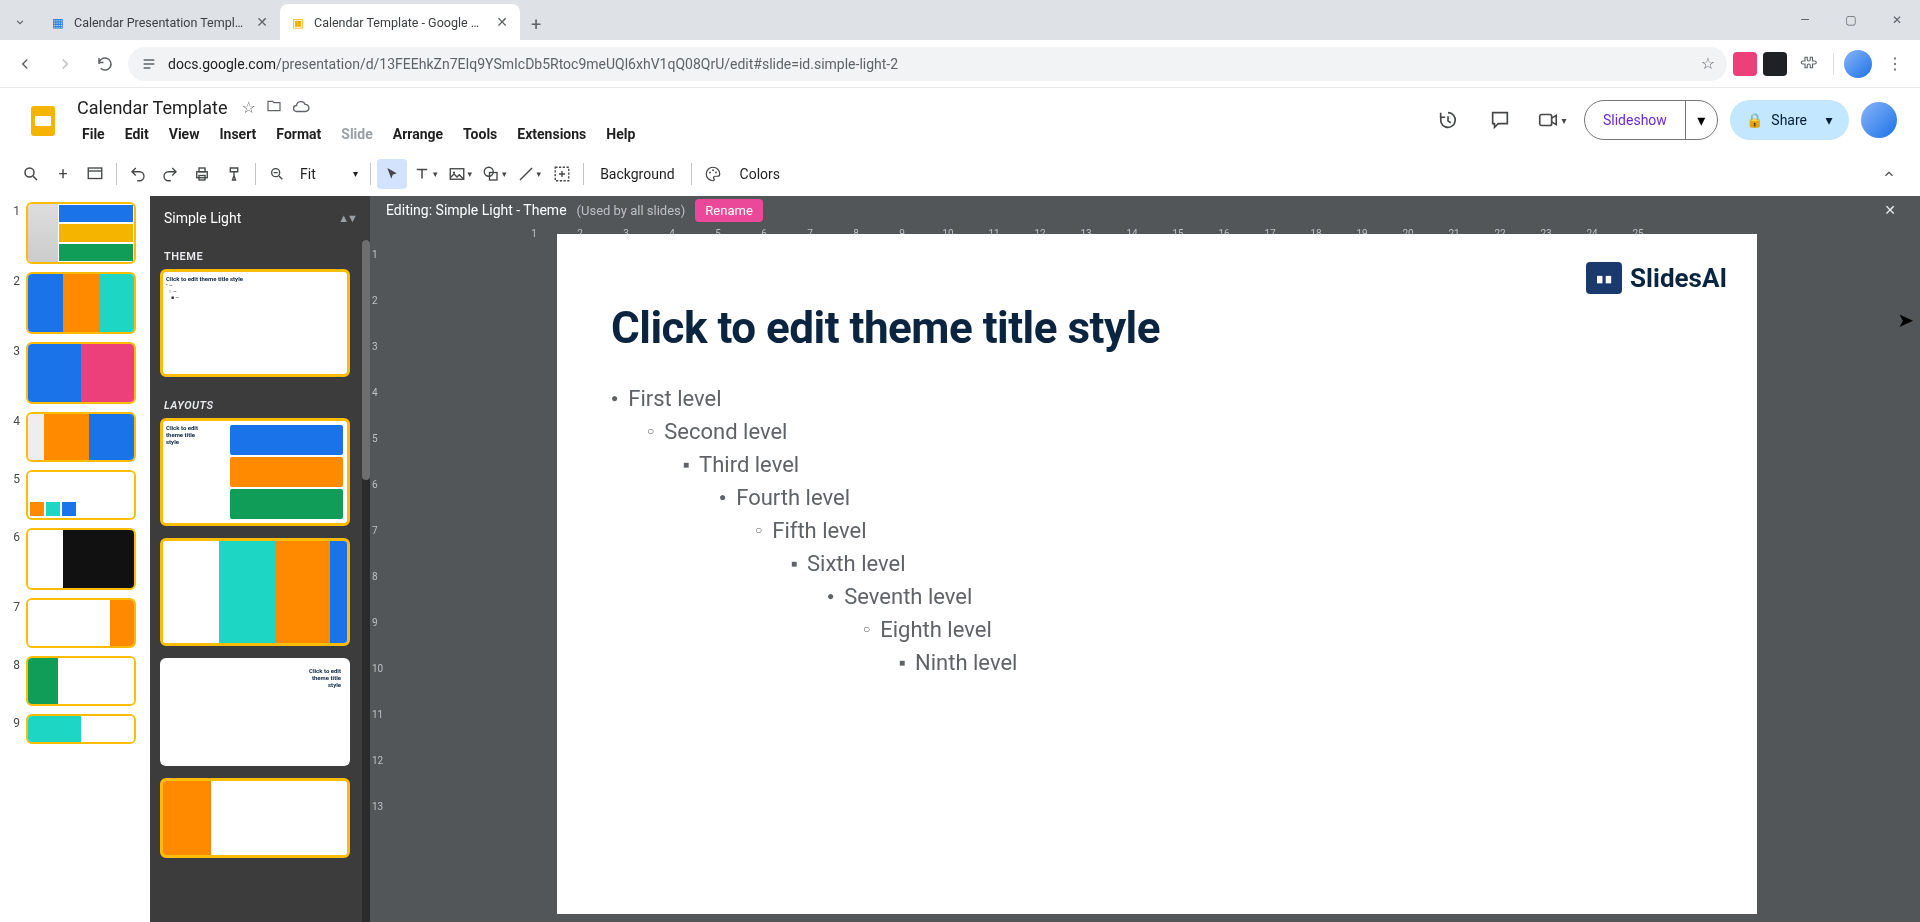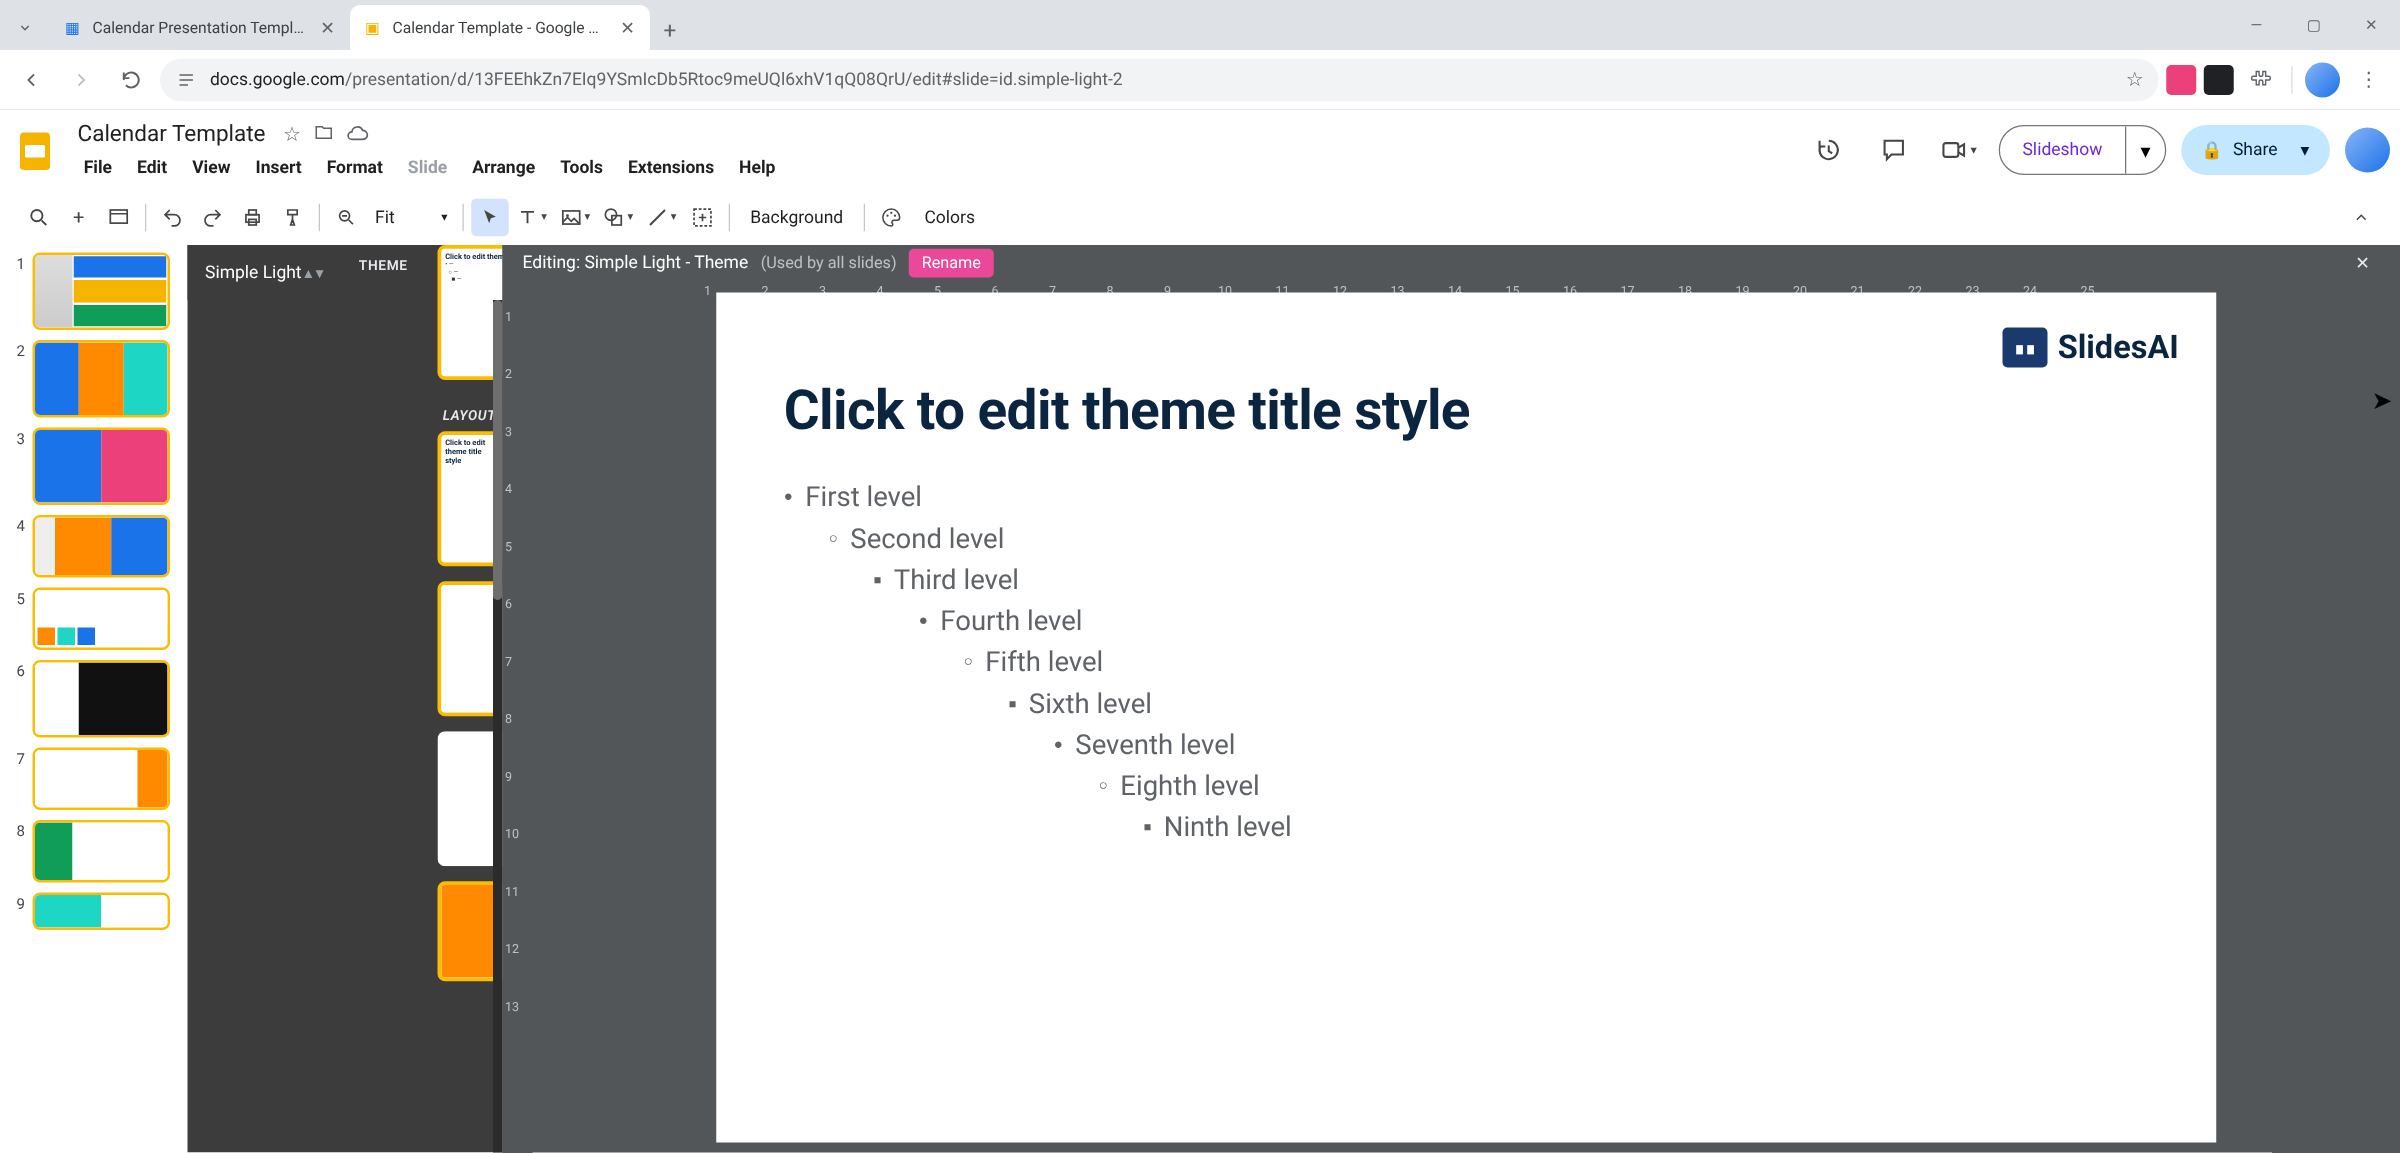--- a/index.html
+++ b/index.html
@@ -24,21 +24,21 @@
 .omnibox { flex: 1; height: 34px; background: #f1f3f4; border-radius: 17px; display: flex; align-items: center; padding: 0 12px; gap: 10px; }
 .omnibox .site-info { width: 18px; height: 18px; display: flex; align-items: center; justify-content: center; }
 .omnibox .url { font-size: 14px; color: #202124; flex: 1; }
 .omnibox .url .domain { color: #202124; }
 .omnibox .url .path { color: #5f6368; }
 .omnibox .star { color: #5f6368; }
 .ext-icon { width: 30px; height: 30px; display: flex; align-items: center; justify-content: center; border-radius: 4px; cursor: pointer; }
 .avatar-sm { width: 28px; height: 28px; border-radius: 50%; background: linear-gradient(135deg, #8ab4f8, #1a73e8); display: flex; align-items: center; justify-content: center; }
 
 
-.docs-header { height: 64px; display: flex; align-items: center; padding: 0 8px; gap: 10px; }
+.docs-header { height: 64px; display: flex; align-items: center; padding: 0 23px; gap: 10px; }
 .slides-logo { width: 40px; height: 40px; display: flex; align-items: center; justify-content: center; }
 .doc-title-area { display: flex; flex-direction: column; gap: 2px; flex: 1; }
 .doc-title-row { display: flex; align-items: center; gap: 10px; }
 .doc-title { font-size: 18px; color: #1f1f1f; padding: 2px 4px; }
 .doc-icons { display: flex; gap: 10px; color: #5f6368; }
 .menu-bar { display: flex; gap: 2px; font-weight: bold; }
 .menu-item { padding: 4px 9px; font-size: 14px; color: #1f1f1f; border-radius: 4px; cursor: pointer; }
 .menu-item.disabled { color: #9aa0a6; }
 .header-right { display: flex; align-items: center; gap: 12px; }
 .hr-icon { width: 40px; height: 40px; border-radius: 50%; display: flex; align-items: center; justify-content: center; color: #444746; cursor: pointer; }
@@ -66,21 +66,21 @@
 .filmstrip { width: 150px; background: #fff; overflow-y: auto; padding: 6px 8px; }
 .slide-thumb-row { display: flex; align-items: flex-start; gap: 6px; margin-bottom: 8px; }
 .slide-num { font-size: 12px; color: #444746; width: 12px; text-align: right; padding-top: 2px; }
 .slide-thumb { width: 110px; height: 62px; border: 2px solid #fbbc04; border-radius: 6px; background: #fff; cursor: pointer; position: relative; overflow: hidden; }
 .slide-thumb.tall { height: 50px; }
 .slide-thumb.sel { border-color: #fbbc04; }
 .thumb-body { width: 100%; height: 100%; display: flex; }
 .t-block { flex: 1; }
 
 
-.theme-sidebar { width: 252px; background: #3c3c3c; color: #fff; display: flex; flex-direction: row; position: relative; }
+.theme-sidebar { width: 220px; background: #3c3c3c; color: #fff; display: flex; flex-direction: column; position: relative; }
 .theme-header { height: 44px; display: flex; align-items: center; justify-content: space-between; padding: 0 14px; font-size: 14px; background: #3c3c3c; }
 .theme-header .arrows { font-size: 11px; color: #9aa0a6; letter-spacing: -2px; }
 .theme-section-label { font-size: 11px; font-weight: 600; color: #e8eaed; padding: 10px 14px 6px; letter-spacing: 0.5px; }
 .theme-thumbs { padding: 0 10px; overflow-y: auto; flex: 1; }
 .theme-thumb { width: 190px; height: 108px; border: 3px solid #fbbc04; border-radius: 6px; background: #fff; cursor: pointer; margin-bottom: 12px; position: relative; overflow: hidden; }
 .layout-thumb { width: 190px; height: 108px; border: 3px solid transparent; border-radius: 6px; background: #fff; cursor: pointer; margin-bottom: 12px; position: relative; overflow: hidden; }
 .layout-thumb.sel { border-color: #fbbc04; }
 .theme-scrollbar-track { position: absolute; right: 0; top: 44px; bottom: 0; width: 8px; background: #2b2b2b; }
 .theme-scrollbar-thumb { position: absolute; top: 0; width: 100%; height: 240px; background: #6e6e6e; border-radius: 4px; }
 

